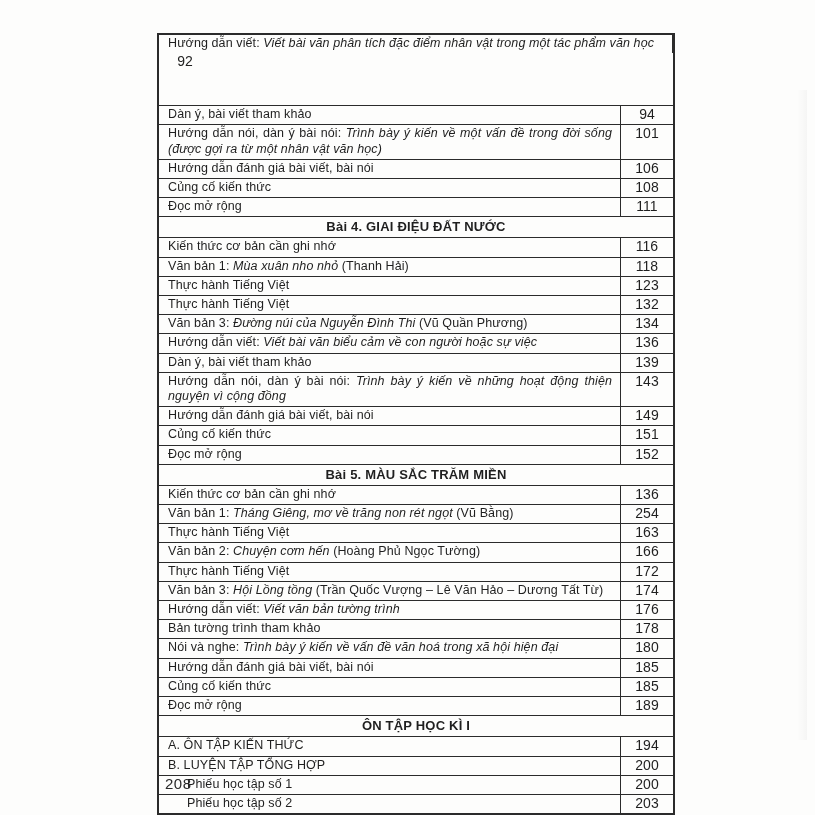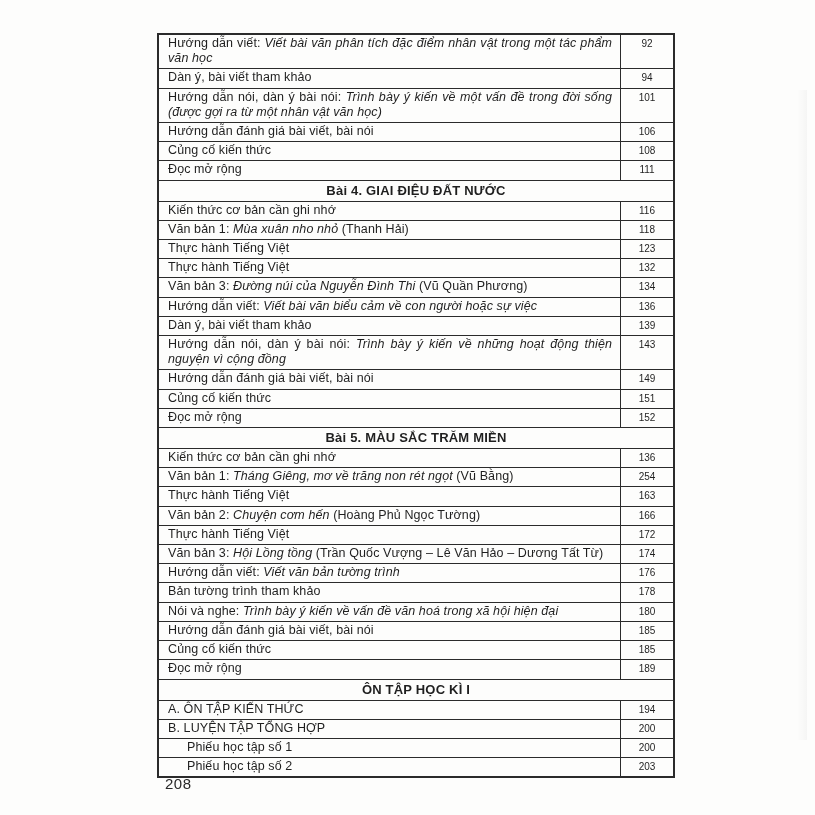--- a/index.html
+++ b/index.html
@@ -34,20 +34,21 @@
     width: 518px;
     border: 2px solid #2b2b2b;
     background: #fdfdfc;
     box-sizing: border-box;
   }
   .toc-table > div {
     border-top: 1.2px solid #2b2b2b;
   }
   .toc-table > div:first-child {
     border-top: none;
+    flex-direction: column;
   }
   .toc-row {
     display: flex;
     align-items: stretch;
   }
   .title-cell {
     flex: 1;
     padding: 1px 8px 2px 9px;
     border-right: 1.2px solid #2b2b2b;
     font-size: 12.5px;
@@ -60,21 +61,21 @@
     text-align: left;
   }
   .title-cell .it {
     font-style: italic;
   }
   .page-cell {
     width: 52px;
     flex: 0 0 52px;
     text-align: center;
     padding: 1px 2px 2px;
-    font-size: 10px;
+    font-size: 14px;
     line-height: 15.2px;
     box-sizing: border-box;
   }
   .header-row {
     text-align: center;
     font-weight: bold;
     font-size: 13px;
     line-height: 16px;
     padding: 2px 4px 2px;
     letter-spacing: 0.2px;

